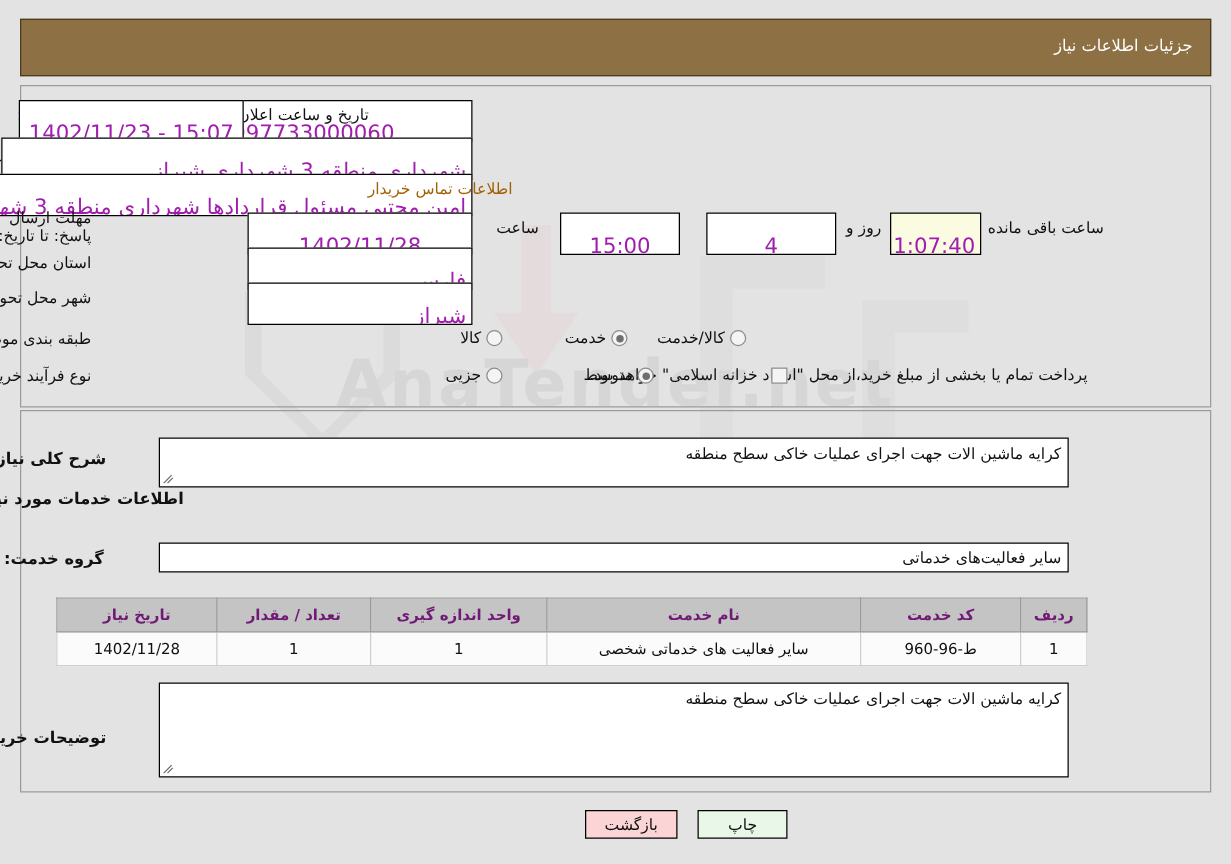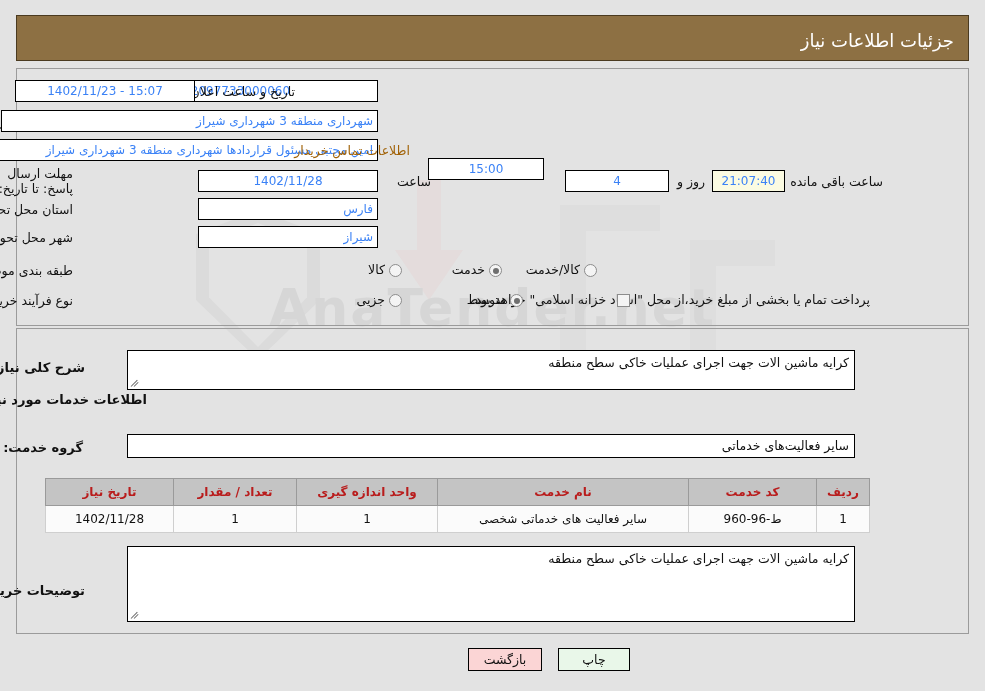--- a/index.html
+++ b/index.html
@@ -91,21 +91,21 @@
     background: #8d7043;
     border: 1px solid #4a3a20;
     box-sizing: border-box;
     z-index: 5;
   }
   .page-header .title {
     position: absolute;
     right: 14px;
     top: 14px;
     color: #ffffff;
-    font-size: 18px;
+    font-size: 13px;
   }
 
   
   .panel {
     position: absolute;
     border: 1px solid #9b9b9b;
     box-sizing: border-box;
     background: transparent;
     z-index: 2;
   }
@@ -121,24 +121,24 @@
     white-space: nowrap;
     z-index: 6;
   }
   .lbl.two-line { line-height: 15px; white-space: normal; }
 
   .fld {
     position: absolute;
     border: 1px solid #000;
     background: #ffffff;
     box-sizing: border-box;
-    font-size: 12px;
-    color: #3b82f6;
+    font-size: 17px;
+    color: #a21caf;
     line-height: 20px;
-    padding: 0 4px;
+    padding: 16px 4px;
     height: 22px;
     white-space: nowrap;
     overflow: hidden;
     z-index: 6;
     text-align: right;
   }
   .fld.center { text-align: center; }
   .fld.yellow { background: #fbfbe2; }
 
   .lnk {
@@ -238,21 +238,21 @@
     width: 825px;
     border-collapse: collapse;
     font-size: 12px;
     z-index: 6;
     background: #fff;
   }
   #svc-table th {
     background: #c4c4c4;
     border: 1px solid #9a9a9a;
     font-weight: bold;
-    color: #b91c1c;
+    color: #701a75;
     height: 26px;
     padding: 0 6px;
     text-align: center;
     white-space: nowrap;
   }
   #svc-table td {
     background: #fbfbfb;
     border: 1px solid #cfcfcf;
     height: 26px;
     padding: 0 6px;
@@ -311,21 +311,21 @@
 <span class="lbl" style="right:912px; top:114px;">نام دستگاه خریدار:</span>
 <div class="fld" style="right:607px; top:110px; width:377px;">شهرداری منطقه 3 شهرداری شیراز</div>
 
 <span class="lbl" style="right:912px; top:143px;">ایجاد کننده درخواست:</span>
 <div class="fld" style="right:607px; top:139px; width:478px;">امین مجتبی مسئول قراردادها شهرداری منطقه 3 شهرداری شیراز</div>
 <a class="lnk" style="right:575px; top:143px;">اطلاعات تماس خریدار</a>
 
 <span class="lbl two-line" style="right:912px; top:166px; width:92px;">مهلت ارسال پاسخ: تا تاریخ:</span>
 <div class="fld center" style="right:607px; top:170px; width:180px;">1402/11/28</div>
 <span class="txt" style="right:554px; top:174px;">ساعت</span>
-<div class="fld center" style="right:441px; top:158px; width:116px;">15:00</div>
+<div class="fld center" style="right:441px; top:170px; width:96px;">15:00</div>
 <div class="fld center" style="right:316px; top:170px; width:104px;">4</div>
 <span class="txt" style="right:280px; top:174px;">روز و</span>
 <div class="fld center yellow" style="right:200px; top:170px; width:73px;">21:07:40</div>
 <span class="txt" style="right:102px; top:174px;">ساعت باقی مانده</span>
 
 <span class="lbl" style="right:912px; top:202px;">استان محل تحویل:</span>
 <div class="fld" style="right:607px; top:198px; width:180px;">فارس</div>
 
 <span class="lbl" style="right:912px; top:230px;">شهر محل تحویل:</span>
 <div class="fld" style="right:607px; top:226px; width:180px;">شیراز</div>

